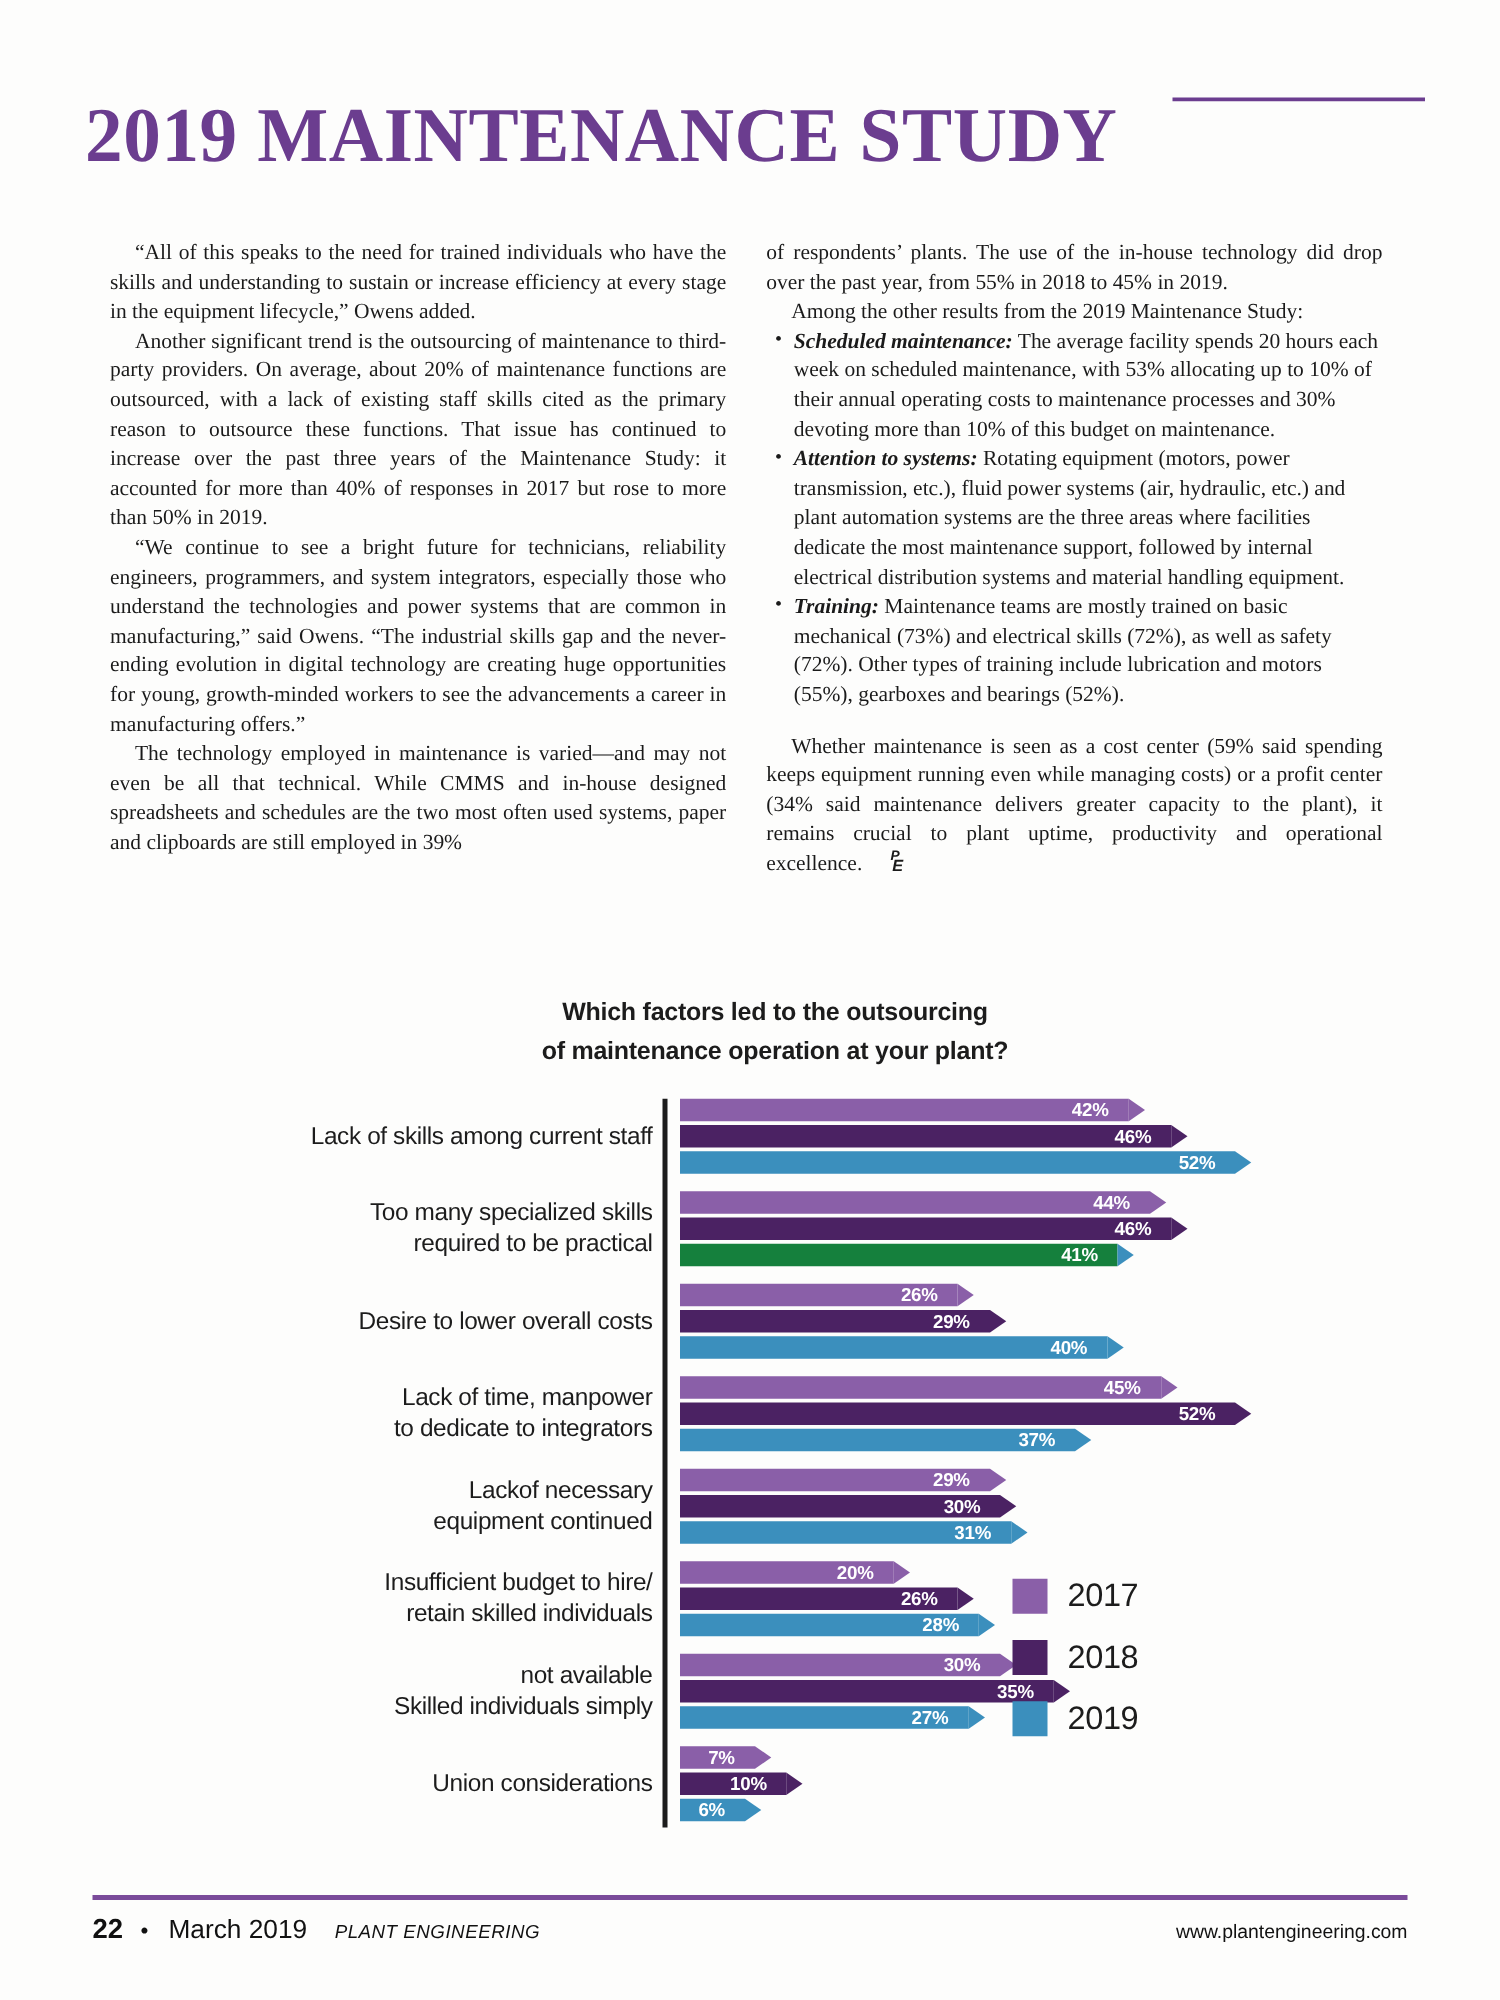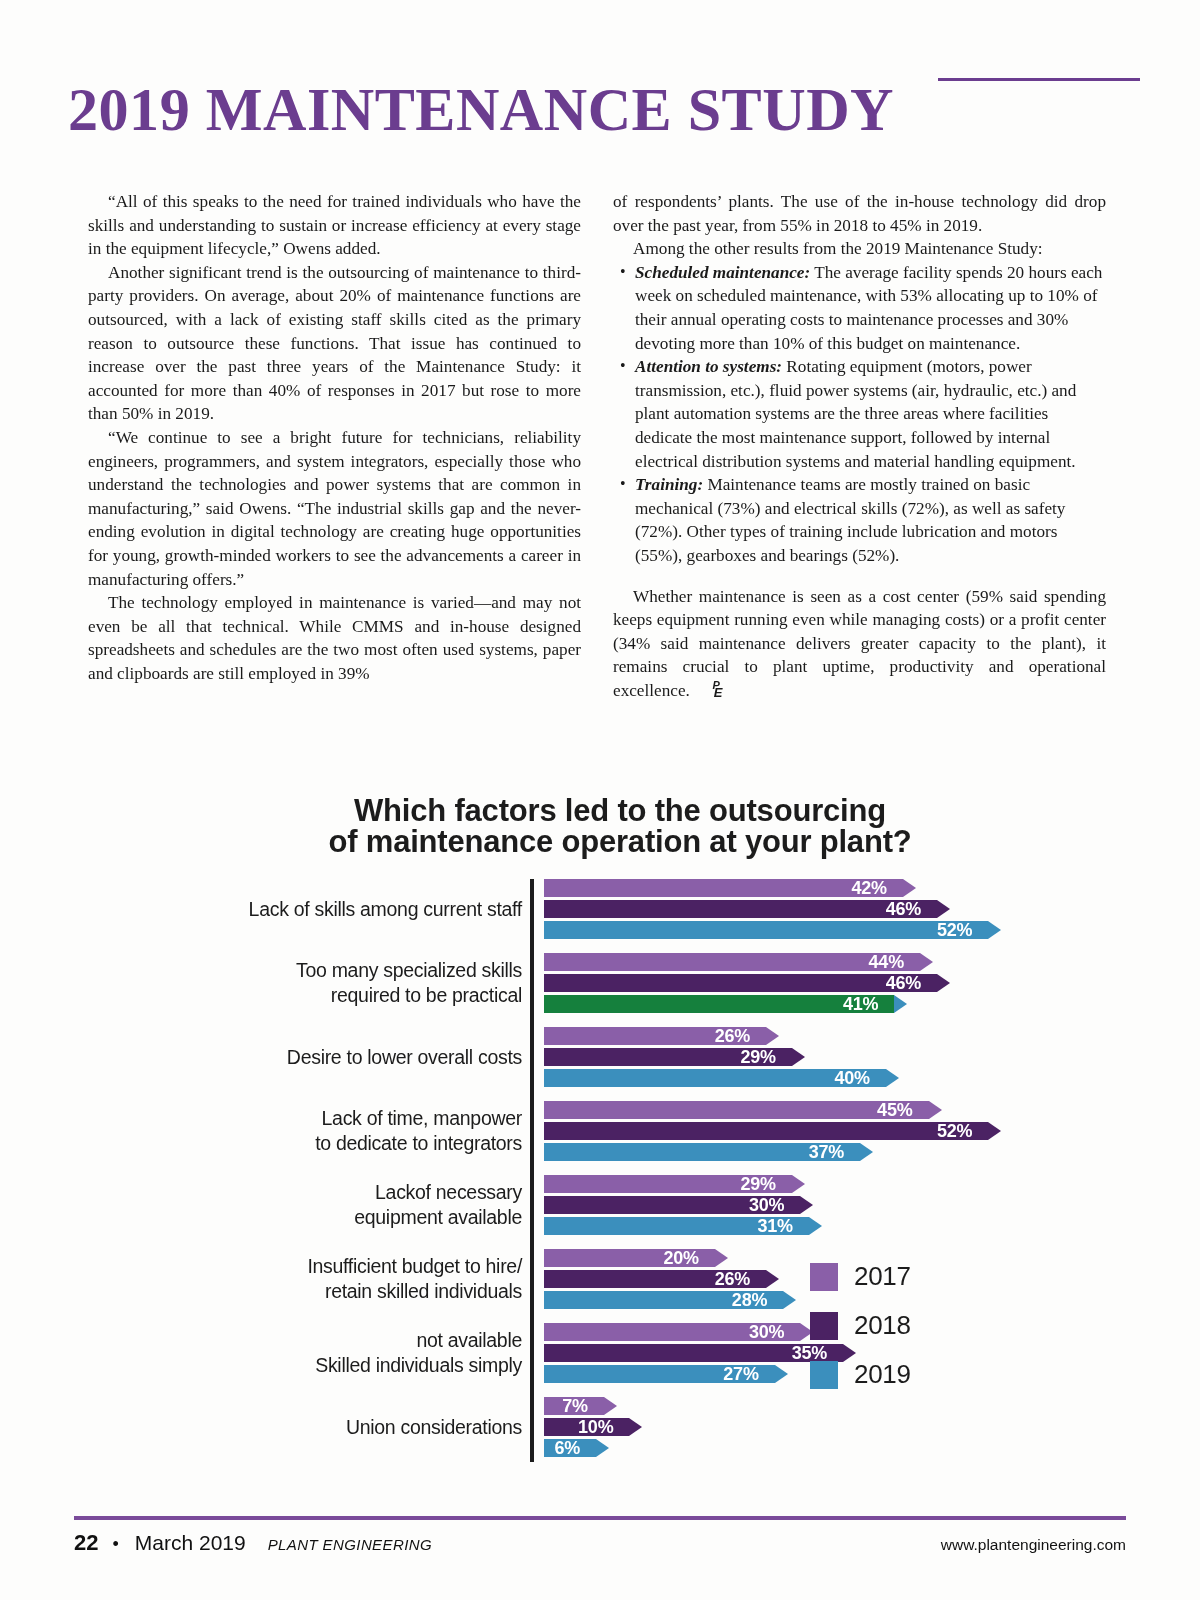--- a/index.html
+++ b/index.html
@@ -116,21 +116,21 @@
     position: absolute;
     left: 150px;
     top: 795px;
     width: 900px;
     height: 680px;
     font-family: "Liberation Sans", sans-serif;
   }
   .chart-title {
     text-align: center;
     font-weight: bold;
-    font-size: 31px;
+    font-size: 20px;
     line-height: 31px;
     color: #1c1c1c;
     letter-spacing: -0.2px;
     padding-left: 40px;
   }
   .chart-title span { display: block; }
 
   .plot {
     position: relative;
     margin-top: 22px;
@@ -192,21 +192,21 @@
     position: absolute;
     right: -13px;
     top: 0;
     width: 0;
     height: 0;
     border-top: 9px solid transparent;
     border-bottom: 9px solid transparent;
     border-left: 13px solid currentColor;
   }
   .bar-value {
-    font-size: 18px;
+    font-size: 15px;
     font-weight: bold;
     color: #ffffff;
     letter-spacing: -0.2px;
     white-space: nowrap;
   }
 
   .legend {
     position: absolute;
     left: 660px;
     top: 382px;
@@ -408,21 +408,21 @@
               <div class="bar-row">
                 <div class="bar" style="width: 316.182px; background: rgb(59, 143, 189); color: rgb(59, 143, 189);">
                   <span class="bar-value">37%</span>
                 </div>
               </div>
             </div>
           </div>
           <div class="group">
             <div class="cat-label">
               <span>Lackof necessary</span>
-              <span>equipment available</span>
+              <span>equipment continued</span>
             </div>
             <div class="bars">
               <div class="bar-row">
                 <div class="bar" style="width: 247.818px; background: rgb(138, 95, 168); color: rgb(138, 95, 168);">
                   <span class="bar-value">29%</span>
                 </div>
               </div>
               <div class="bar-row">
                 <div class="bar" style="width: 256.364px; background: rgb(75, 34, 99); color: rgb(75, 34, 99);">
                   <span class="bar-value">30%</span>

